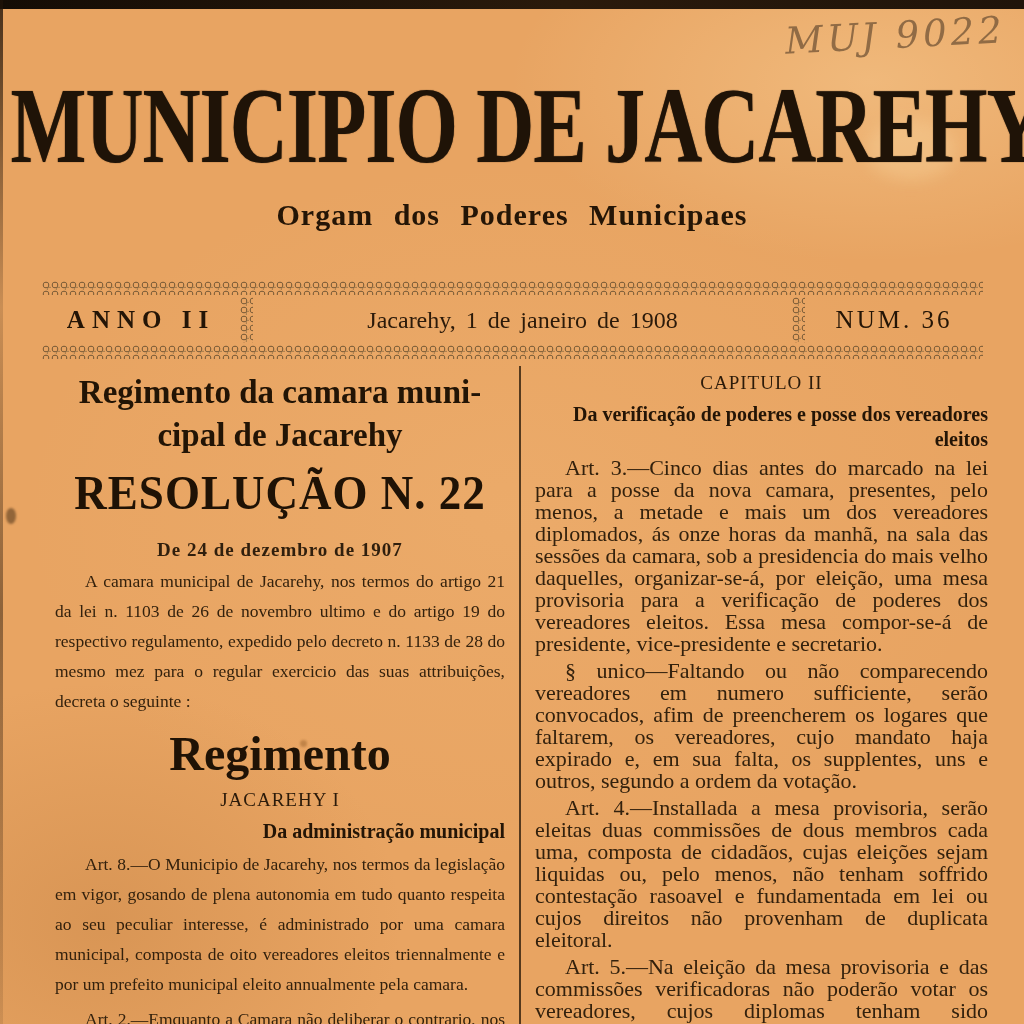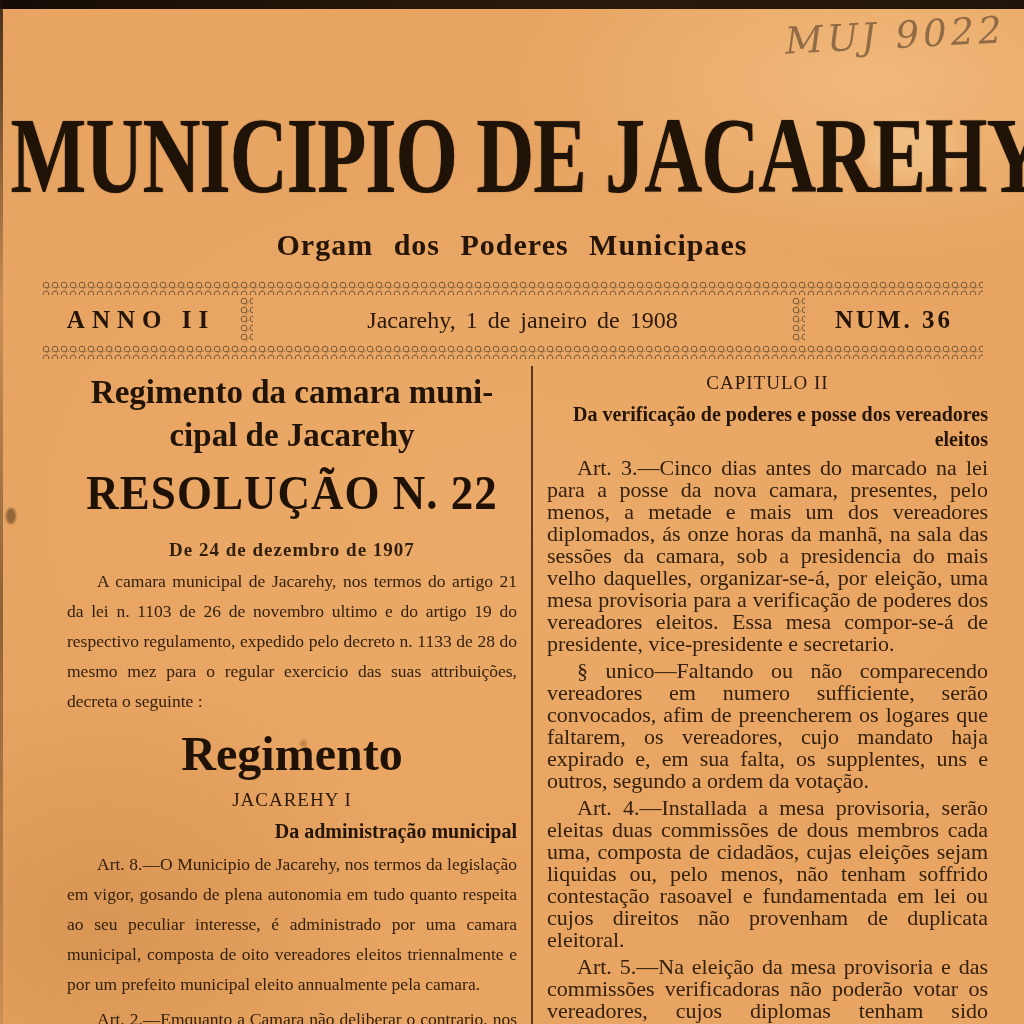--- a/index.html
+++ b/index.html
@@ -23,21 +23,21 @@
   .s2 { left:300px; top:740px; width:7px; height:7px; background:rgba(120,70,20,0.35); filter:blur(1px); }
   .s3 { left:866px; top:120px; width:90px; height:60px; background:rgba(255,230,180,0.25); filter:blur(8px); }
 
   .handwriting {
     position:absolute; top:14px; right:18px;
     font-family:"DejaVu Serif", serif; font-style:italic;
     font-size:37px; letter-spacing:4px; color:#7a5a3a;
     transform:rotate(-3deg); opacity:0.8;
   }
 
-  .masthead { position:absolute; top:102px; left:0; width:100%; text-align:center; }
+  .masthead { position:absolute; top:72px; left:0; width:100%; text-align:center; }
   .masthead-title {
     display:inline-block; font-weight:bold; font-size:82px; line-height:1;
     letter-spacing:-1px; white-space:nowrap; color:#1f1307;
     transform:scale(0.98,1.32); transform-origin:center top;
     text-shadow:0 0 1px rgba(30,18,6,0.7);
   }
   .masthead-subtitle {
     position:absolute; top:126px; left:0; width:100%;
     font-weight:bold; font-size:30px; letter-spacing:1px; word-spacing:12px;
     color:#241506;
@@ -54,23 +54,23 @@
   .dateline-row { display:flex; align-items:center; height:50px; }
   .chain-v {
     width:13px; align-self:stretch; margin:2px 0;
     background-image:
       radial-gradient(circle at 4px 4px, transparent 2.1px, rgba(130,97,58,0.95) 2.3px, rgba(130,97,58,0.95) 3.3px, transparent 3.6px),
       radial-gradient(circle at 9px 8px, transparent 2.1px, rgba(160,122,75,0.8) 2.3px, rgba(160,122,75,0.8) 3.3px, transparent 3.6px);
     background-size:9px 9px;
   }
   .cell-anno { width:198px; text-align:center; font-weight:bold; font-size:25px; letter-spacing:7px; color:#241506; }
   .cell-date { flex:1; text-align:center; font-size:24px; color:#2b1a0a; word-spacing:4px; }
-  .cell-num  { width:178px; text-align:center; font-weight:bold; font-size:25px; letter-spacing:3px; color:#241506; }
+  .cell-num  { width:178px; text-align:center; font-weight:normal; font-size:25px; letter-spacing:3px; color:#241506; }
 
-  .columns { position:absolute; top:366px; left:0; right:0; bottom:0; display:flex;margin-left:12px; }
+  .columns { position:absolute; top:366px; left:0; right:0; bottom:0; display:flex; }
   .col-left  { width:519px; padding:6px 14px 0 55px; box-sizing:border-box; }
   .divider   { width:2px; background:rgba(48,30,12,0.8); }
   .col-right { flex:1; padding:4px 36px 0 14px; box-sizing:border-box; }
 
   .article-heading { text-align:center; font-weight:bold; font-size:33px; line-height:1.2; color:#221405;
     transform:scaleY(1.05); transform-origin:top; }
   .resolucao { text-align:center; font-weight:bold; font-size:45px; letter-spacing:1px; margin-top:14px; color:#1f1205;
     transform:scaleY(1.08); transform-origin:top; white-space:nowrap; }
   .res-date { text-align:center; font-weight:bold; font-size:19px; margin-top:22px; letter-spacing:1px; }
   .body-p { font-size:17.5px; line-height:30px; text-align:justify; text-indent:30px; margin:5px 0 0 0; color:#33210d; }

